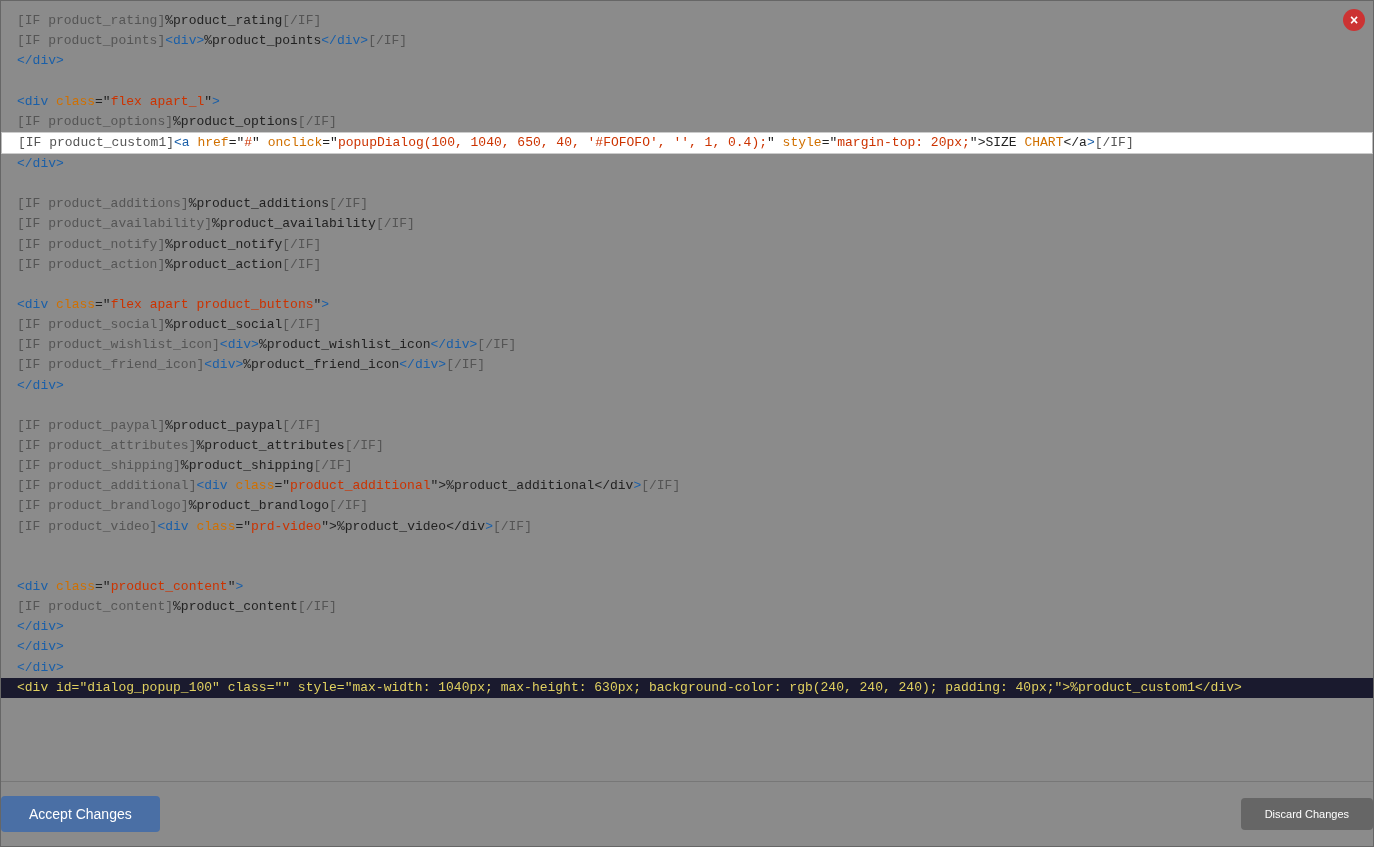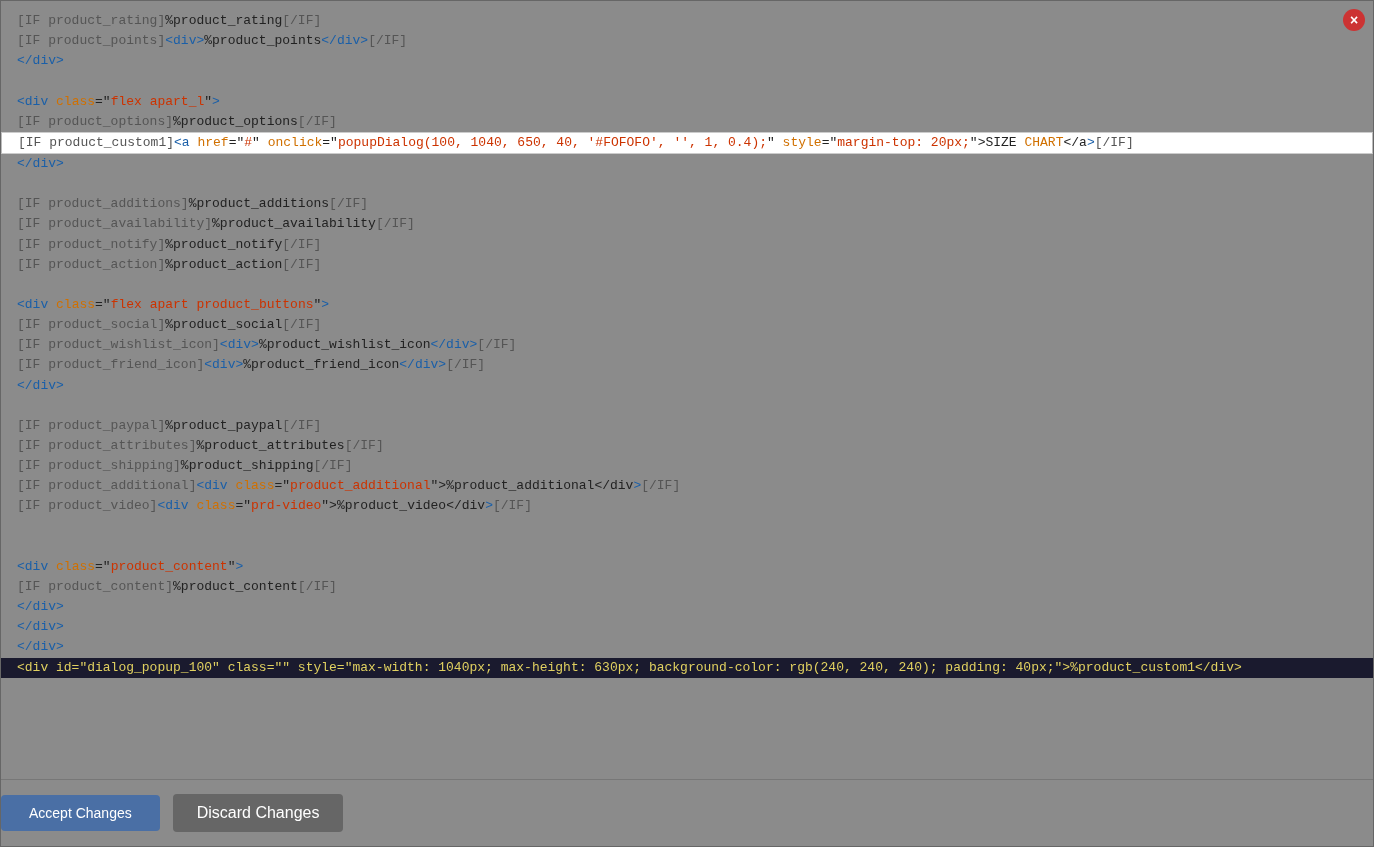--- a/index.html
+++ b/index.html
@@ -82,43 +82,43 @@
       display: block;
       margin: 0 -16px;
       padding: 0 16px;
       border: 1px solid #bbb;
     }
 
     .footer {
       background: #8b8b8b;
       padding: 14px 0;
       display: flex;
-      justify-content: flex-start;
+      justify-content: space-between;
       align-items: center;
-      gap: 13px;
+      gap: 4px;
       border-top: 1px solid #777;
     }
 
     .btn-accept {
       background: #4a6fa5;
       color: white;
       border: none;
       padding: 10px 28px;
       font-size: 14px;
       border-radius: 4px;
       cursor: pointer;
       font-weight: 500;
     }
 
     .btn-discard {
       background: #666;
       color: white;
       border: none;
       padding: 10px 24px;
-      font-size: 16px;
+      font-size: 11px;
       border-radius: 4px;
       cursor: pointer;
       font-weight: 500;
     }
   </style>
 </head>
 <body>
 
 <div class="modal">
   <button class="modal-close">×</button>
@@ -141,20 +141,21 @@
       <div class="code-line"><span style="color:#1a5fa8">&lt;div</span> <span style="color:#d07000">class</span>="<span style="color:#cc3300">flex apart product_buttons</span>"<span style="color:#1a5fa8">&gt;</span></div>
       <div class="code-line"><span style="color:#555">[IF product_social]</span><span style="color:#222">%product_social</span><span style="color:#555">[/IF]</span></div>
       <div class="code-line"><span style="color:#555">[IF product_wishlist_icon]</span><span style="color:#1a5fa8">&lt;div</span><span style="color:#1a5fa8">&gt;</span><span style="color:#222">%product_wishlist_icon</span><span style="color:#1a5fa8">&lt;/div</span><span style="color:#1a5fa8">&gt;</span><span style="color:#555">[/IF]</span></div>
       <div class="code-line"><span style="color:#555">[IF product_friend_icon]</span><span style="color:#1a5fa8">&lt;div</span><span style="color:#1a5fa8">&gt;</span><span style="color:#222">%product_friend_icon</span><span style="color:#1a5fa8">&lt;/div</span><span style="color:#1a5fa8">&gt;</span><span style="color:#555">[/IF]</span></div>
       <div class="code-line"><span style="color:#1a5fa8">&lt;/div</span><span style="color:#1a5fa8">&gt;</span></div>
       <div class="code-line">&nbsp;</div>
       <div class="code-line"><span style="color:#555">[IF product_paypal]</span><span style="color:#222">%product_paypal</span><span style="color:#555">[/IF]</span></div>
       <div class="code-line"><span style="color:#555">[IF product_attributes]</span><span style="color:#222">%product_attributes</span><span style="color:#555">[/IF]</span></div>
       <div class="code-line"><span style="color:#555">[IF product_shipping]</span><span style="color:#222">%product_shipping</span><span style="color:#555">[/IF]</span></div>
       <div class="code-line"><span style="color:#555">[IF product_additional]</span><span style="color:#1a5fa8">&lt;div</span> <span style="color:#d07000">class</span>="<span style="color:#cc3300">product_additional</span>"&gt;<span style="color:#222">%product_additional</span>&lt;/div<span style="color:#1a5fa8">&gt;</span><span style="color:#555">[/IF]</span></div>
+      <div class="code-line"><span style="color:#555">[IF product_brandlogo]</span><span style="color:#222">%product_brandlogo</span><span style="color:#555">[/IF]</span></div>
       <div class="code-line"><span style="color:#555">[IF product_video]</span><span style="color:#1a5fa8">&lt;div</span> <span style="color:#d07000">class</span>="<span style="color:#cc3300">prd-video</span>"&gt;<span style="color:#222">%product_video</span>&lt;/div<span style="color:#1a5fa8">&gt;</span><span style="color:#555">[/IF]</span></div>
       <div class="code-line">&nbsp;</div>
       <div class="code-line">&nbsp;</div>
       <div class="code-line"><span style="color:#1a5fa8">&lt;div</span> <span style="color:#d07000">class</span>="<span style="color:#cc3300">product_content</span>"<span style="color:#1a5fa8">&gt;</span></div>
       <div class="code-line"><span style="color:#555">[IF product_content]</span><span style="color:#222">%product_content</span><span style="color:#555">[/IF]</span></div>
       <div class="code-line"><span style="color:#1a5fa8">&lt;/div</span><span style="color:#1a5fa8">&gt;</span></div>
       <div class="code-line"><span style="color:#1a5fa8">&lt;/div</span><span style="color:#1a5fa8">&gt;</span></div>
       <div class="code-line"><span style="color:#1a5fa8">&lt;/div</span><span style="color:#1a5fa8">&gt;</span></div>
       <div class="code-line" style="background: rgb(26, 26, 46); display: block; margin-left: -16px; margin-right: -16px; padding-left: 16px; padding-right: 16px; color: rgb(224, 208, 96);"><span style="color:#e0d060">&lt;div id="dialog_popup_100" class="" style="max-width: 1040px; max-height: 630px; background-color: rgb(240, 240, 240); padding: 40px;"&gt;%product_custom1&lt;/div&gt;</span></div>
     </div>

